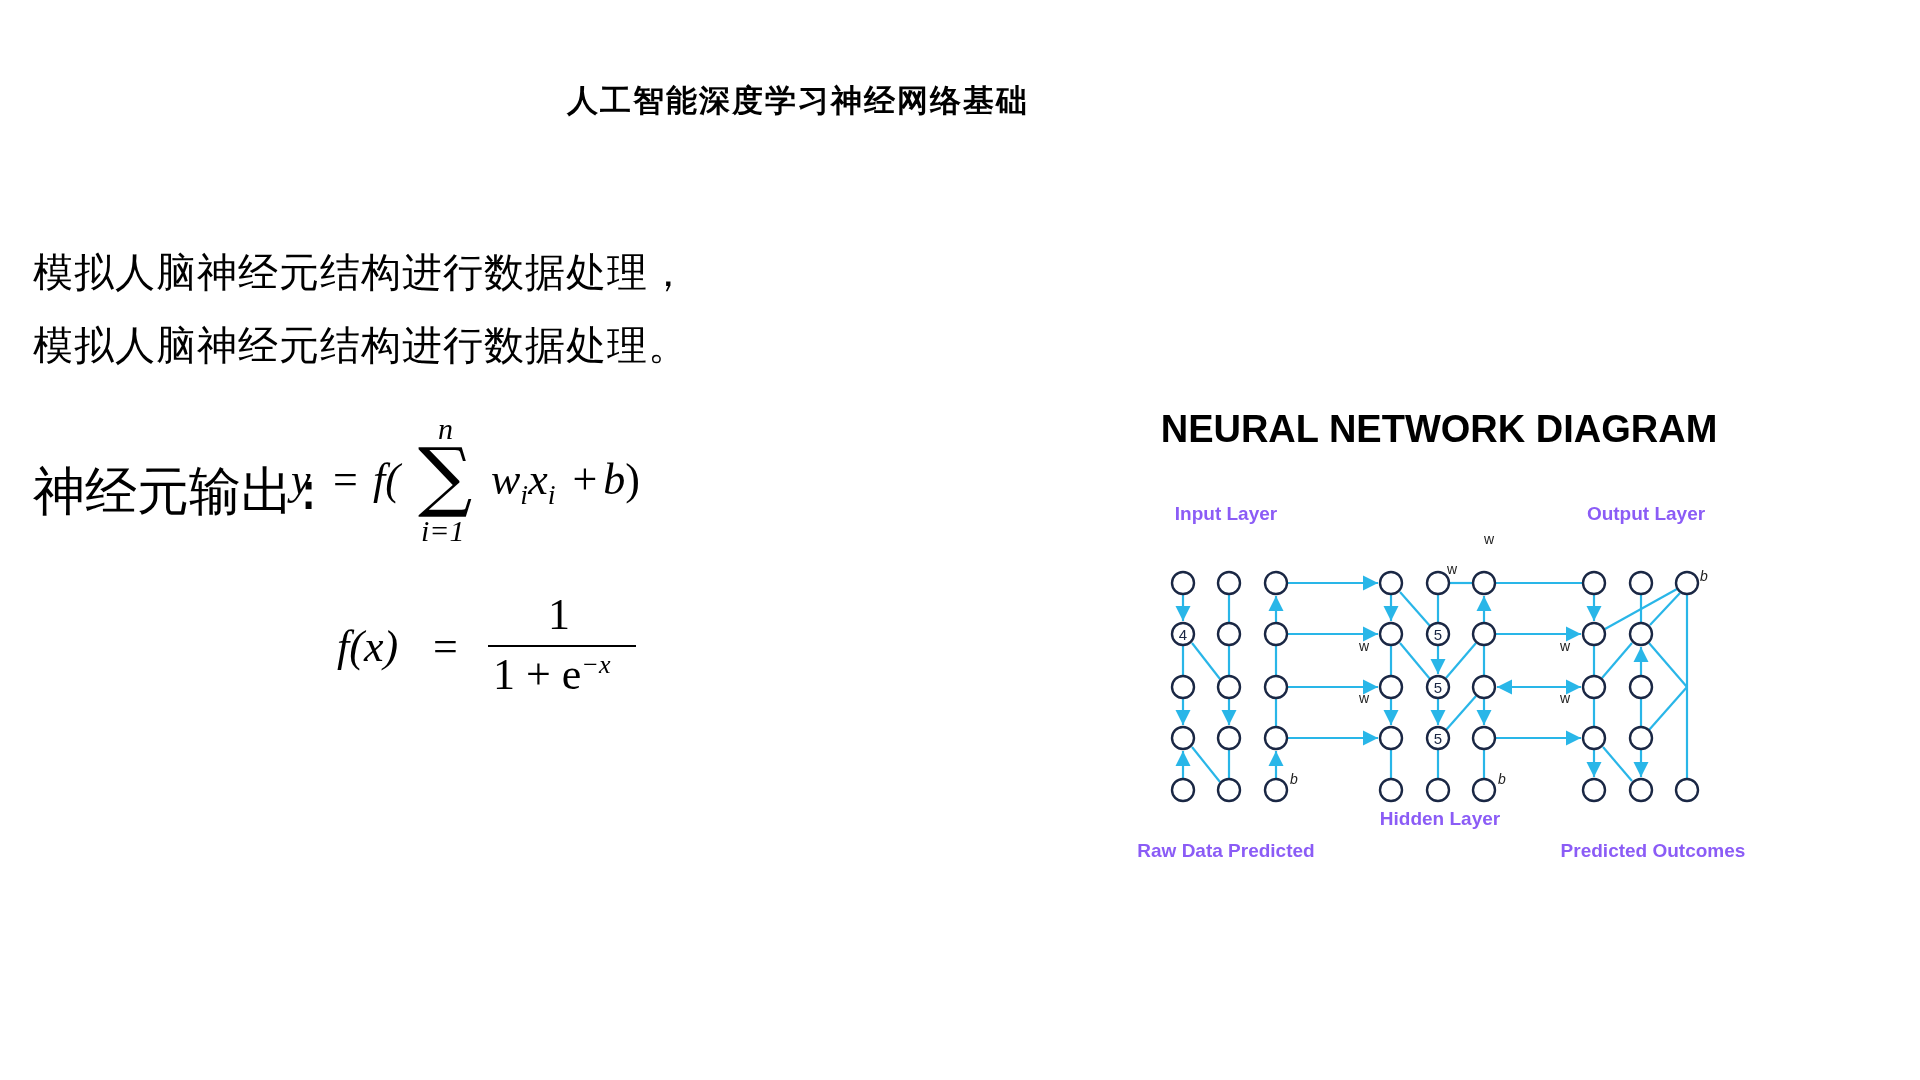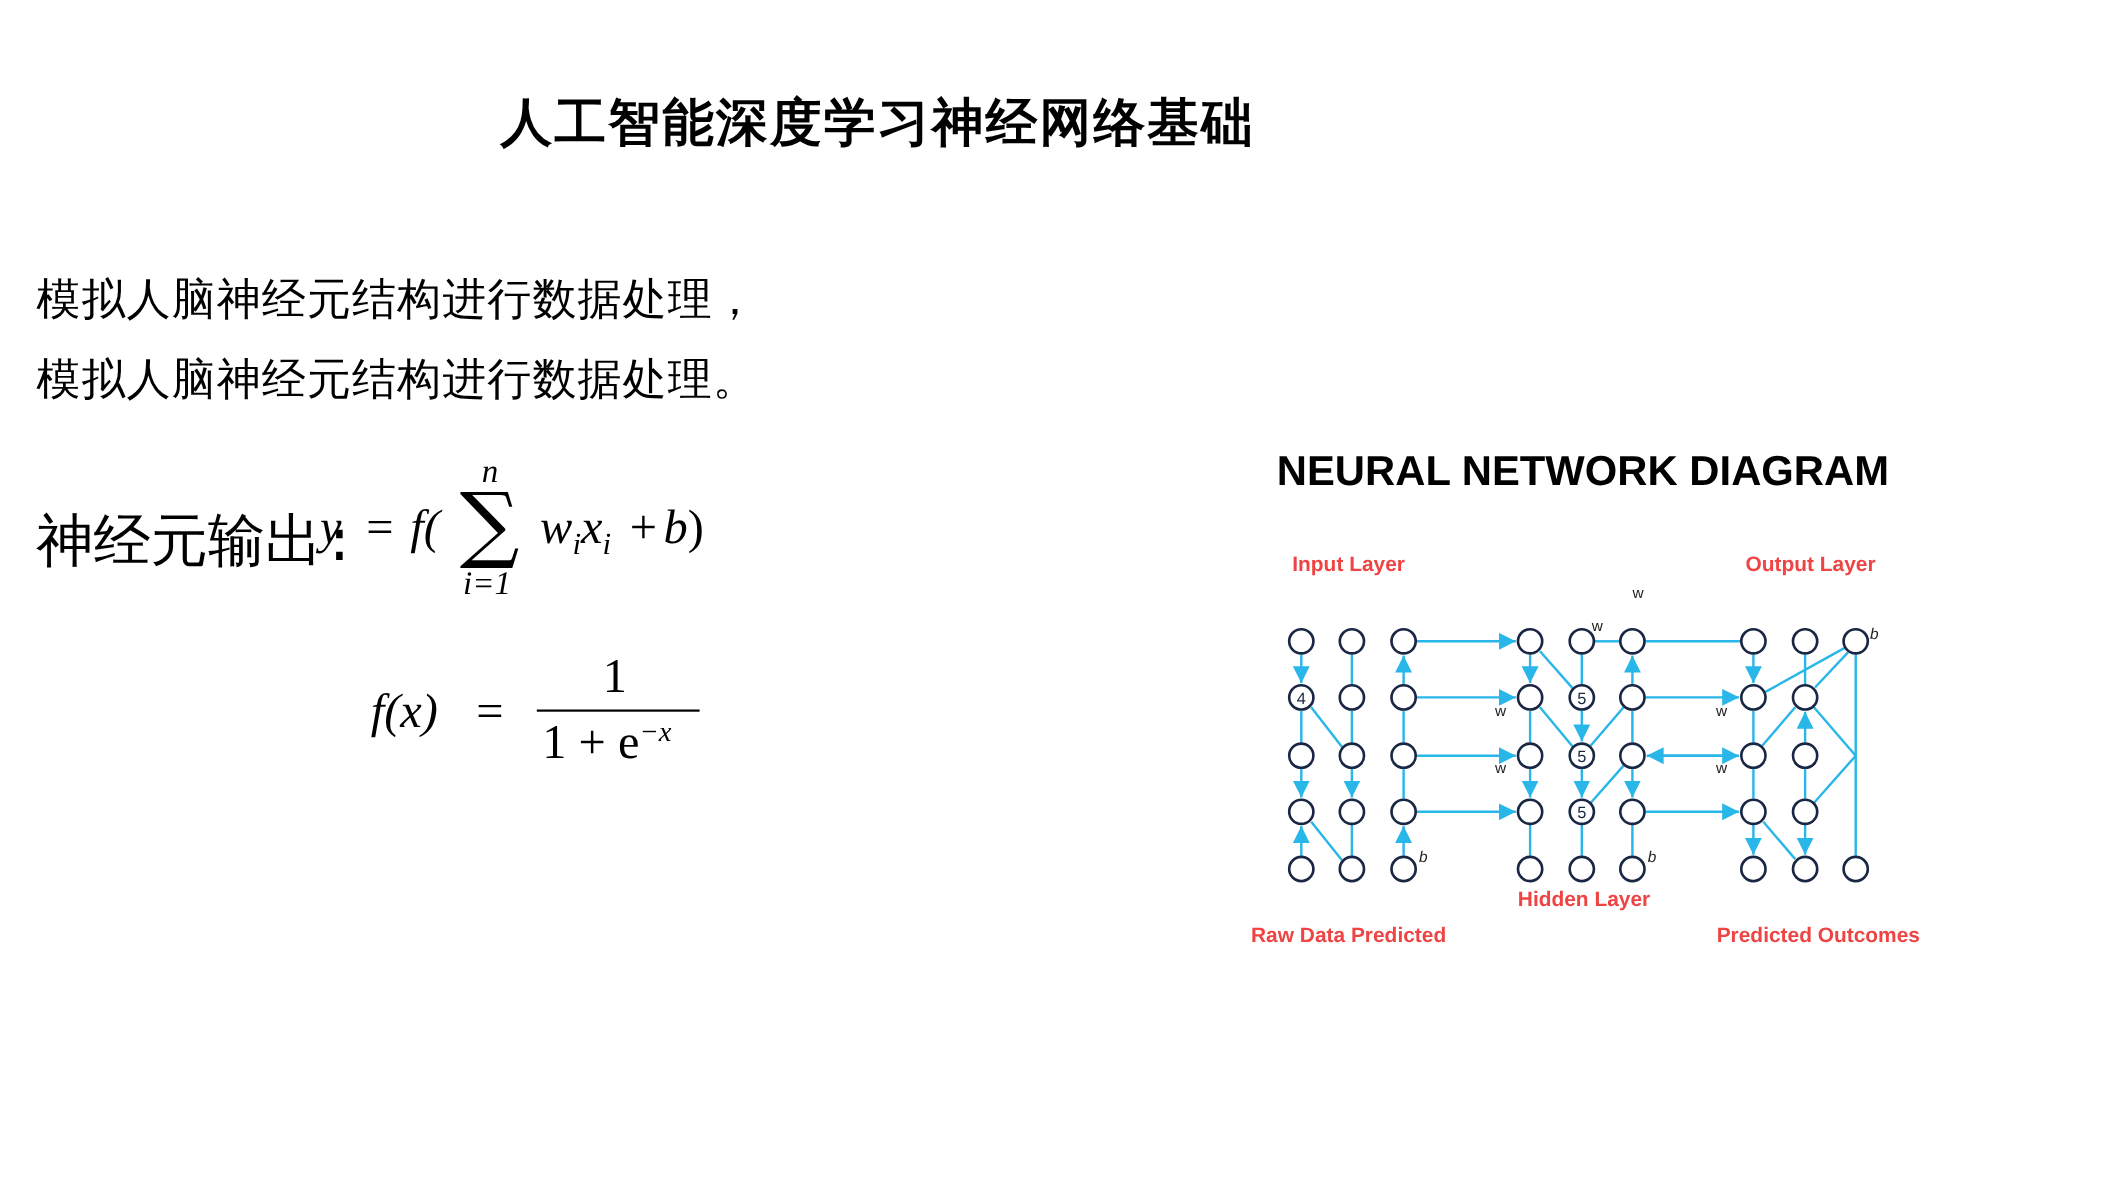--- a/index.html
+++ b/index.html
@@ -1,31 +1,31 @@
 <!DOCTYPE html>
 <html><head>
 <meta charset="utf-8">
 <style>
   html, body { margin: 0; padding: 0; background: #ffffff; }
   body { width: 1920px; height: 1080px; position: relative; overflow: hidden;
          font-family: "DejaVu Sans", sans-serif; color: #000; }
   .abs { position: absolute; }
   .slide-title { left: 0; width: 1596px; top: 80px; text-align: center;
-                 font-size: 47px; font-weight: bold; letter-spacing: 2px; }
+                 font-size: 31px; font-weight: bold; letter-spacing: 2px; }
   .para { left: 33px; font-size: 40px; line-height: 1; letter-spacing: 1px; }
   .cjk-serif { font-family: Liberation Mono, monospace; font-size: 52px; }
   .math { font-family: "Liberation Serif", "DejaVu Serif", serif; font-style: italic; font-size: 44px; }
   .sub { font-size: 28px; vertical-align: -10px; }
   .sum-sym { font-family: "DejaVu Serif", serif; font-style: normal; font-size: 76px; line-height: 1; }
   .small-math { font-family: "Liberation Serif", "DejaVu Serif", serif; font-style: italic; font-size: 30px; }
   .frac-line { height: 2px; background: #000; }
   .diagram-title { font-family: "Liberation Sans", sans-serif; font-weight: bold; font-size: 38px;
                    width: 700px; left: 1089px; text-align: center; top: 408px; letter-spacing: 0px; }
   .layer-label { font-family: "Liberation Sans", sans-serif; font-weight: bold; font-size: 19px;
-                 text-align: center; width: 300px; color: #ef4444; }
+                 text-align: center; width: 300px; color: #8b5cf6; }
   svg text { font-family: "Liberation Sans", sans-serif; }
 </style>
 </head>
 <body>
 
 <div class="abs slide-title">人工智能深度学习神经网络基础</div>
 
 <div class="abs para" style="top:252px;">模拟人脑神经元结构进行数据处理，</div>
 <div class="abs para" style="top:325px;">模拟人脑神经元结构进行数据处理。</div>
 

